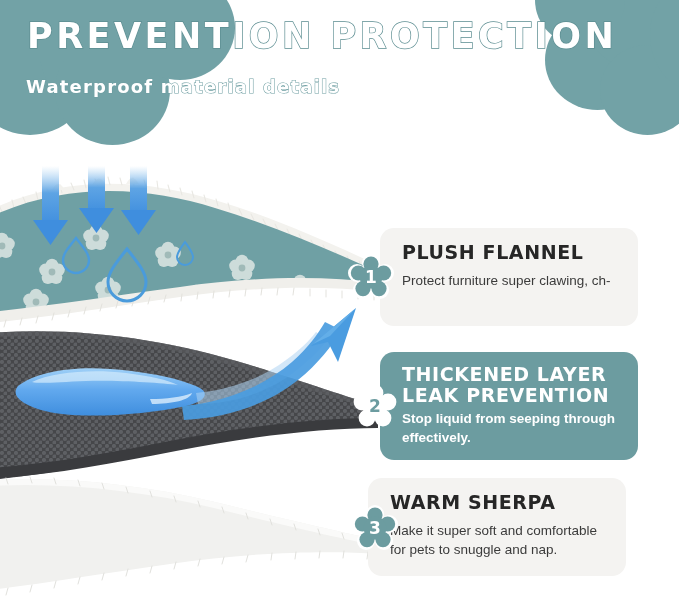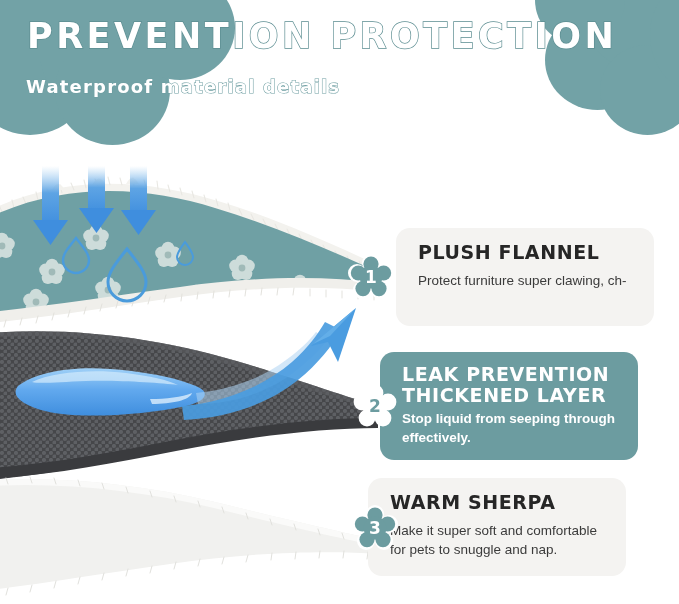--- a/index.html
+++ b/index.html
@@ -296,31 +296,31 @@
             <path d="M272 403 l-1 7"></path>
           <path d="M296 402 l-1 7"></path>
             <path d="M320 401 l-1 7"></path>
             <path d="M344 401 l-1 7"></path>
           <path d="M368 402 l-1 7"></path>
         </g>
       </g>
     </svg>
   </div>
 
-  <div class="panel panel-light" style="left:396px;top:228px;width:258px;height:98px;">
+  <div class="panel panel-light" style="left:380px;top:228px;width:258px;height:98px;">
     <div class="p-title p-title-dark" style="position:absolute;left:22px;top:14px;">PLUSH FLANNEL</div>
     <div class="p-body p-body-dark" style="position:absolute;left:22px;top:44px;width:225px;">
       <div>Protect furniture super clawing, ch-</div>
     </div>
   </div>
 
   <div class="panel panel-teal" style="left:380px;top:352px;width:258px;height:108px;">
     <div class="p-title p-title-white" style="position:absolute;left:22px;top:12px;">
+      <div>THICKENED LAYER</div>
       <div>LEAK PREVENTION</div>
-      <div>THICKENED LAYER</div>
     </div>
     <div class="p-body p-body-white" style="position:absolute;left:22px;top:58px;width:228px;">
       <div>Stop liquid from seeping through</div>
       <div>effectively.</div>
     </div>
   </div>
 
   <div class="panel panel-light" style="left:368px;top:478px;width:258px;height:98px;">
     <div class="p-title p-title-dark" style="position:absolute;left:22px;top:14px;">WARM SHERPA</div>
     <div class="p-body p-body-dark" style="position:absolute;left:22px;top:44px;width:228px;">

